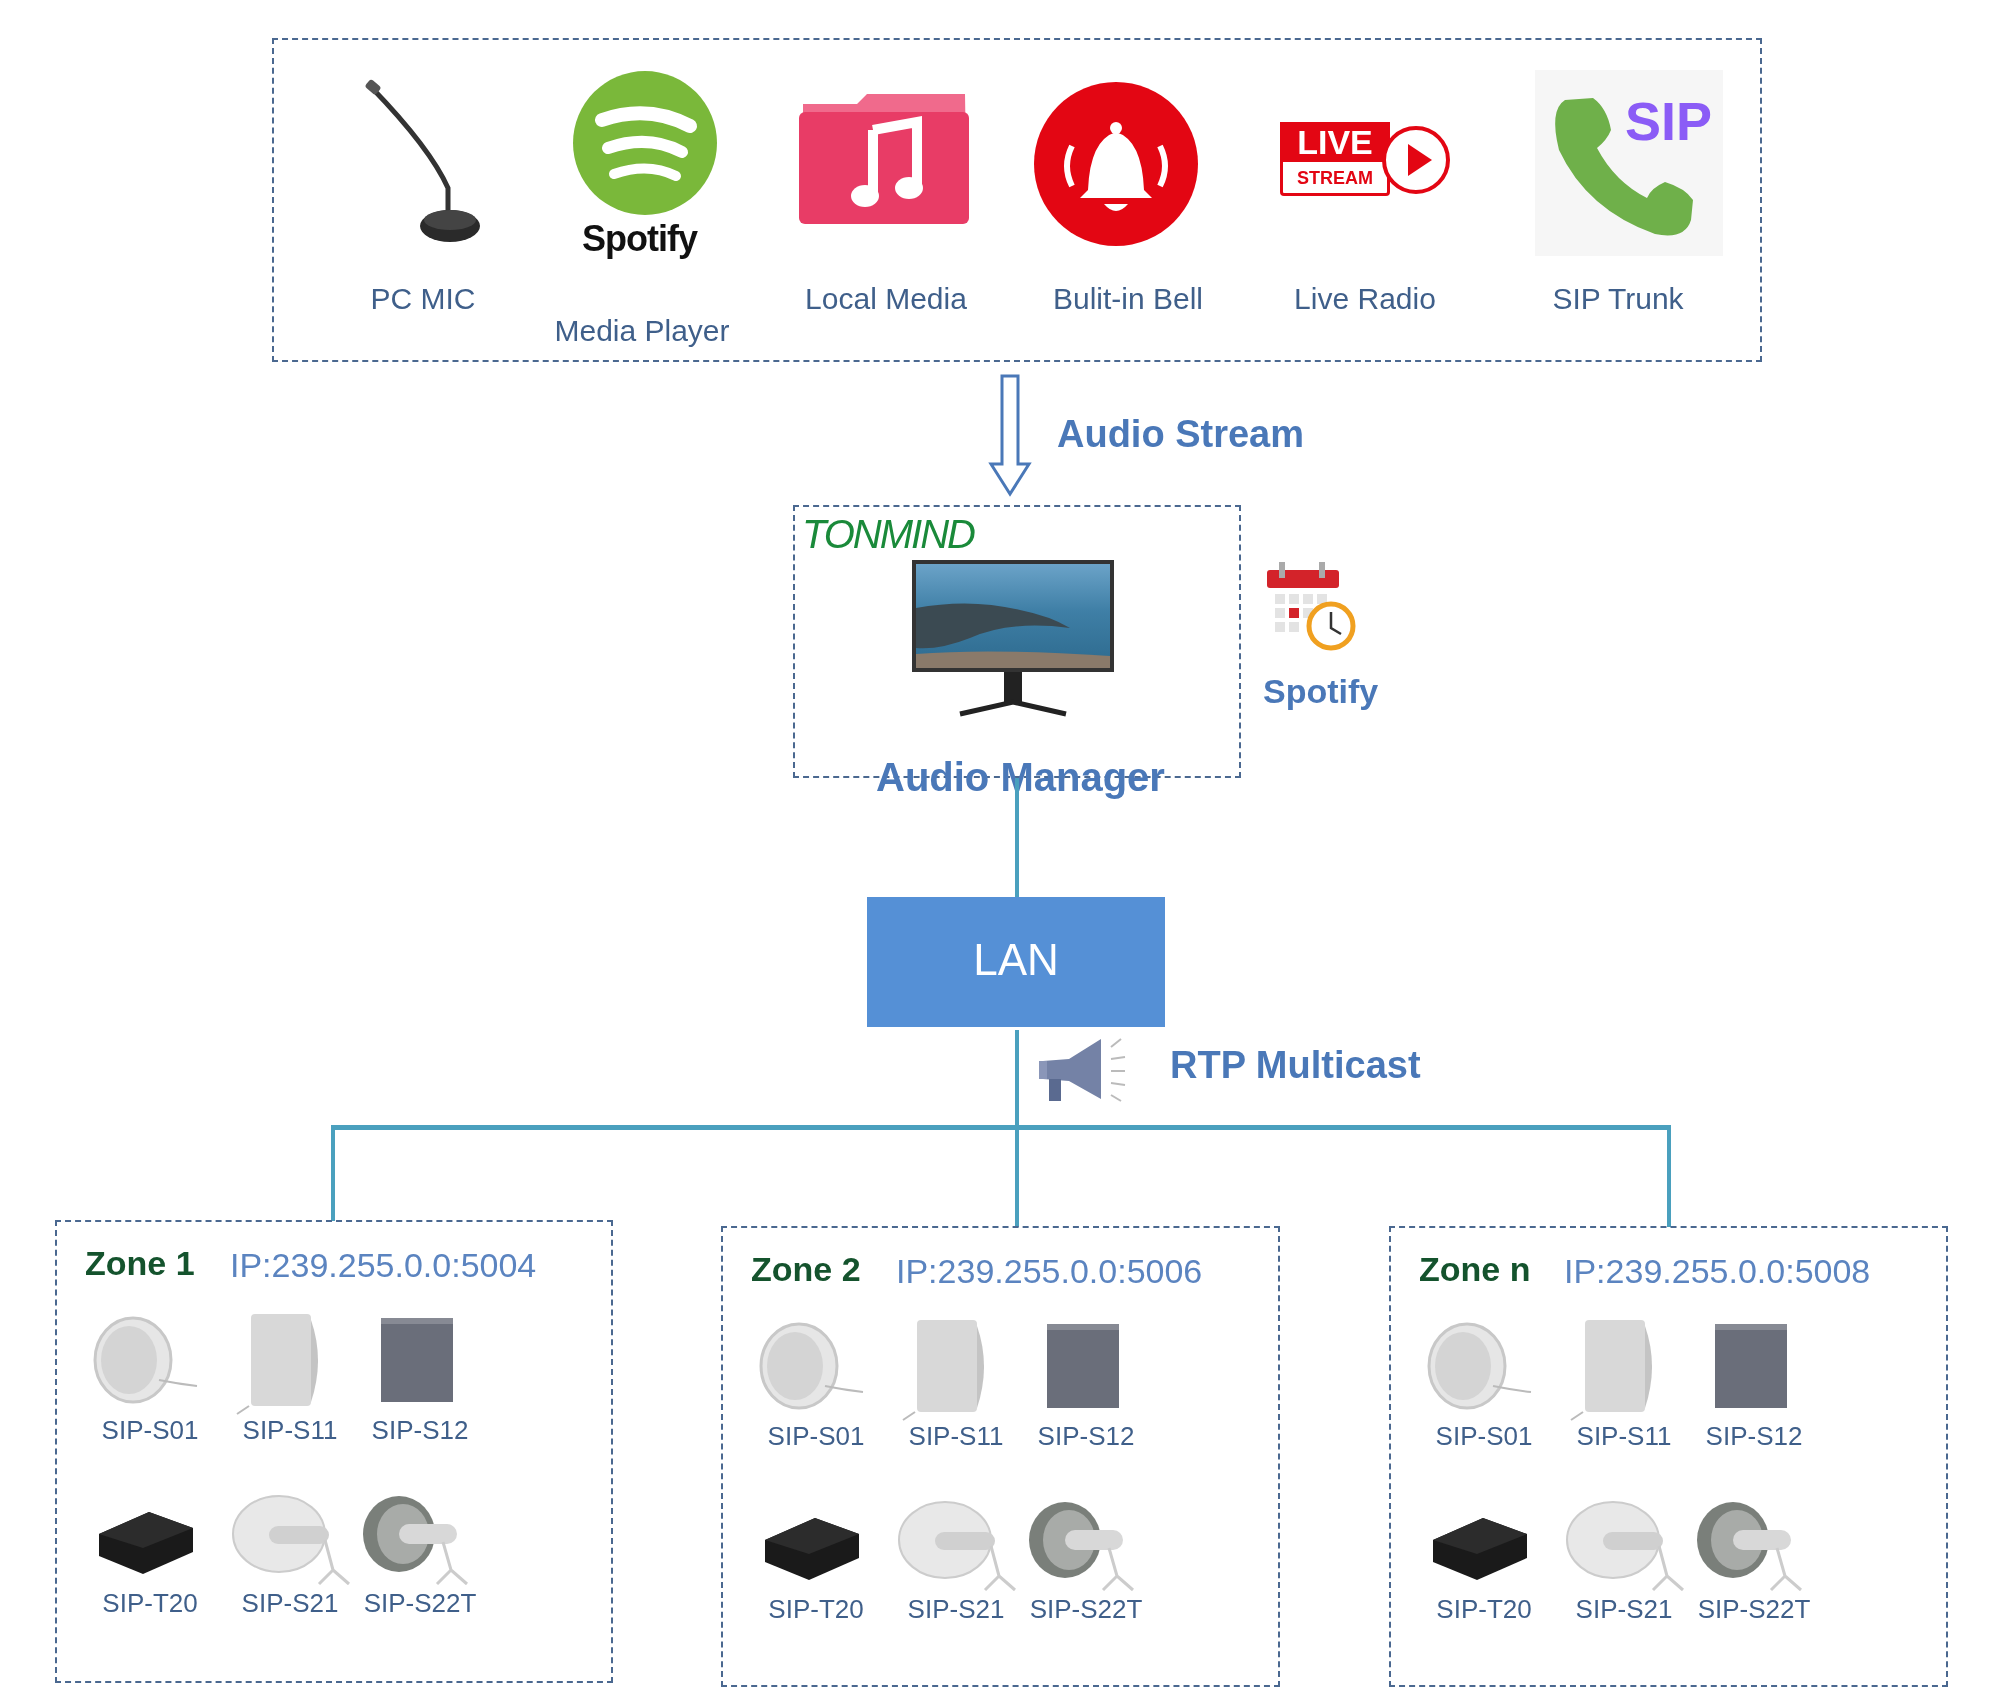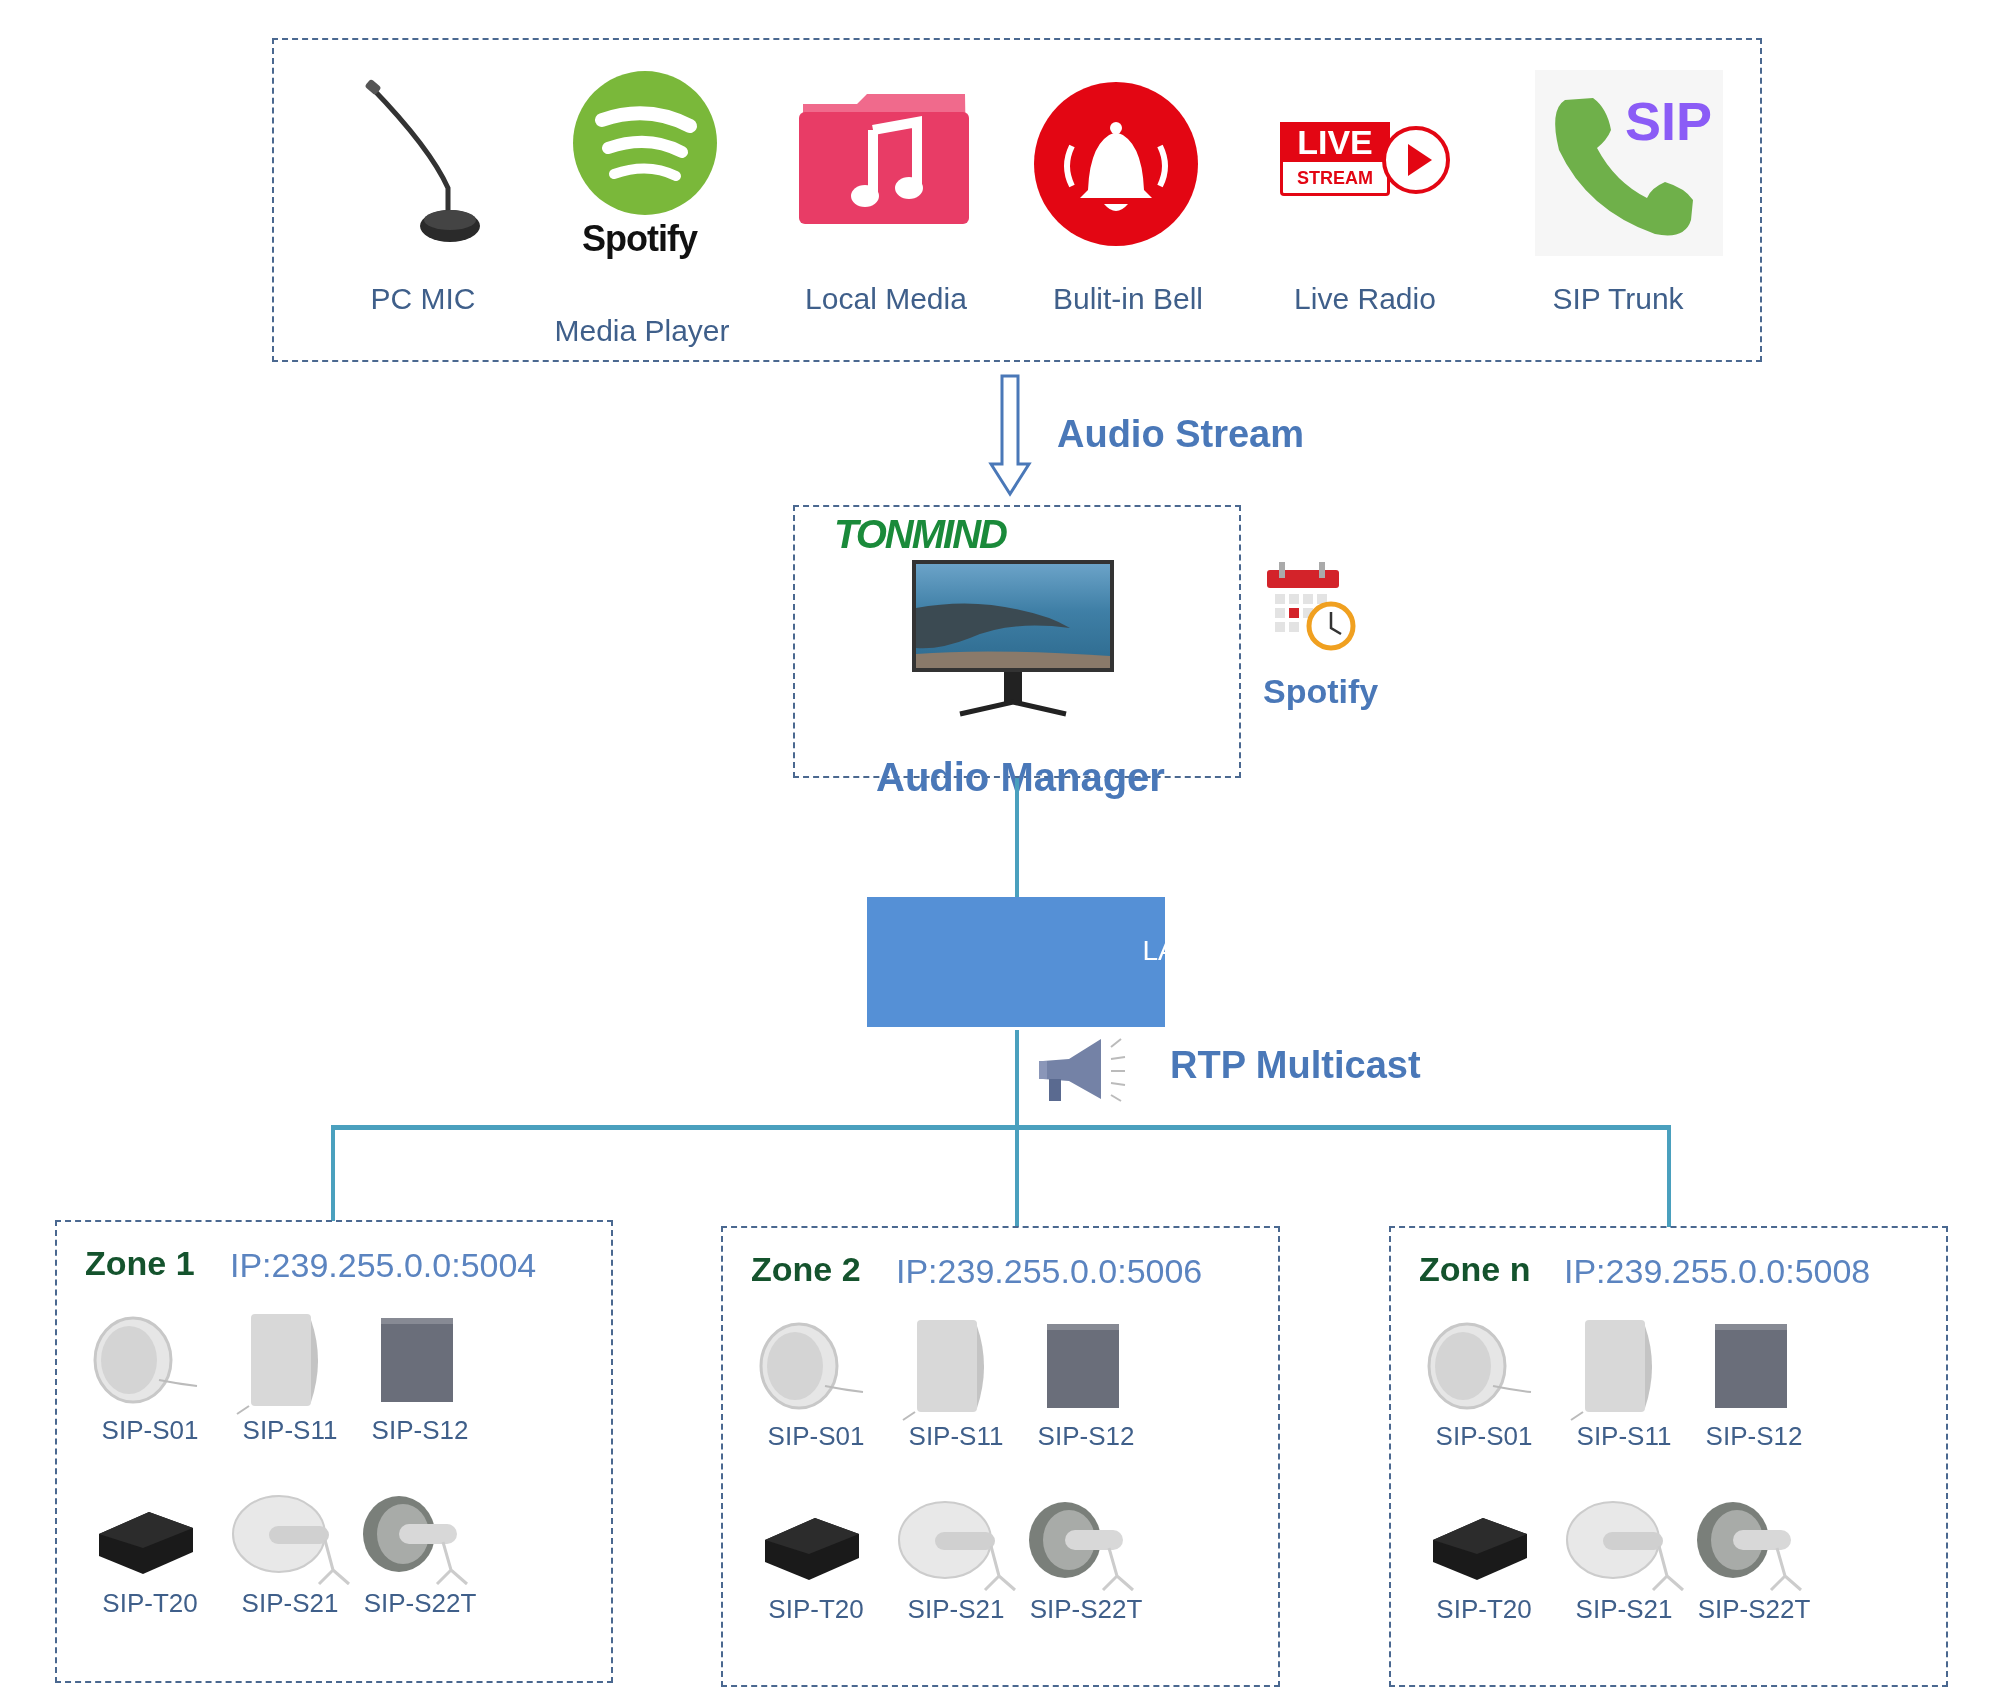--- a/index.html
+++ b/index.html
@@ -73,21 +73,21 @@
   <div class="abs" style="left:90px;top:20px;font-size:54px;font-weight:bold;color:#8b5cf6;">SIP</div>
 </div>
 <div class="src-label" style="left:1508px;top:282px;">SIP Trunk</div>
 
 <svg class="abs" style="left:985px;top:372px;" width="50" height="128" viewBox="0 0 50 128">
   <path d="M17 4 L33 4 L33 92 L44 92 L25 122 L6 92 L17 92 Z" fill="#fff" stroke="#4a78b8" stroke-width="3"></path>
 </svg>
 <div class="abs bold-blue" style="left:1057px;top:413px;font-size:38px;">Audio Stream</div>
 
 <div class="dashbox" style="left:793px;top:505px;width:448px;height:273px;"></div>
-<div class="abs" style="left:834px;top:512px;font-size:40px;font-weight:bold;font-style:italic;color:#1a8a3a;letter-spacing:-2px;">TONMIND</div>
+<div class="abs" style="left:802px;top:512px;font-size:40px;font-weight:normal;font-style:italic;color:#1a8a3a;letter-spacing:-2px;">TONMIND</div>
 <svg class="abs" style="left:910px;top:558px;" width="206" height="160" viewBox="0 0 206 160">
   <rect x="2" y="2" width="202" height="112" fill="#333"></rect>
   <defs>
     <linearGradient id="sky" x1="0" y1="0" x2="0" y2="1">
       <stop offset="0" stop-color="#6ba3c8"></stop>
       <stop offset="0.45" stop-color="#3f7fa6"></stop>
       <stop offset="1" stop-color="#2d6a8e"></stop>
     </linearGradient>
   </defs>
   <rect x="6" y="6" width="194" height="104" fill="url(#sky)"></rect>
@@ -114,21 +114,21 @@
   </g>
   <rect x="24" y="48" width="10" height="10" fill="#d3232a"></rect>
   <circle cx="66" cy="66" r="22" fill="#fff" stroke="#f0a020" stroke-width="5"></circle>
   <path d="M66 52 L66 68 L76 74" stroke="#333" stroke-width="2.5" fill="none"></path>
 </svg>
 <div class="abs bold-blue" style="left:1263px;top:672px;font-size:34px;">Spotify</div>
 
 <div class="line" style="left:1015px;top:778px;width:4px;height:120px;"></div>
 
 <div class="abs" style="left:867px;top:897px;width:298px;height:130px;background:#5590d6;"></div>
-<div class="abs" style="left:867px;top:935px;width:298px;text-align:right;font-size:28px;color:#fff;padding-left:32px;">LAN</div>
+<div class="abs" style="left:867px;top:935px;width:298px;text-align:center;font-size:44px;color:#fff;">LAN</div>
 
 <div class="line" style="left:1015px;top:1030px;width:4px;height:197px;"></div>
 
 <svg class="abs" style="left:1035px;top:1035px;" width="105" height="70" viewBox="0 0 105 70">
   <path d="M8 26 L34 24 L66 4 L66 64 L34 46 L8 44 Z" fill="#7482a6"></path>
   <rect x="14" y="44" width="12" height="22" fill="#5a6a90"></rect>
   <rect x="4" y="26" width="8" height="18" fill="#8a96b8"></rect>
   <g stroke="#bbb" stroke-width="2">
     <line x1="76" y1="12" x2="86" y2="4"></line>
       <line x1="76" y1="24" x2="90" y2="22"></line>

